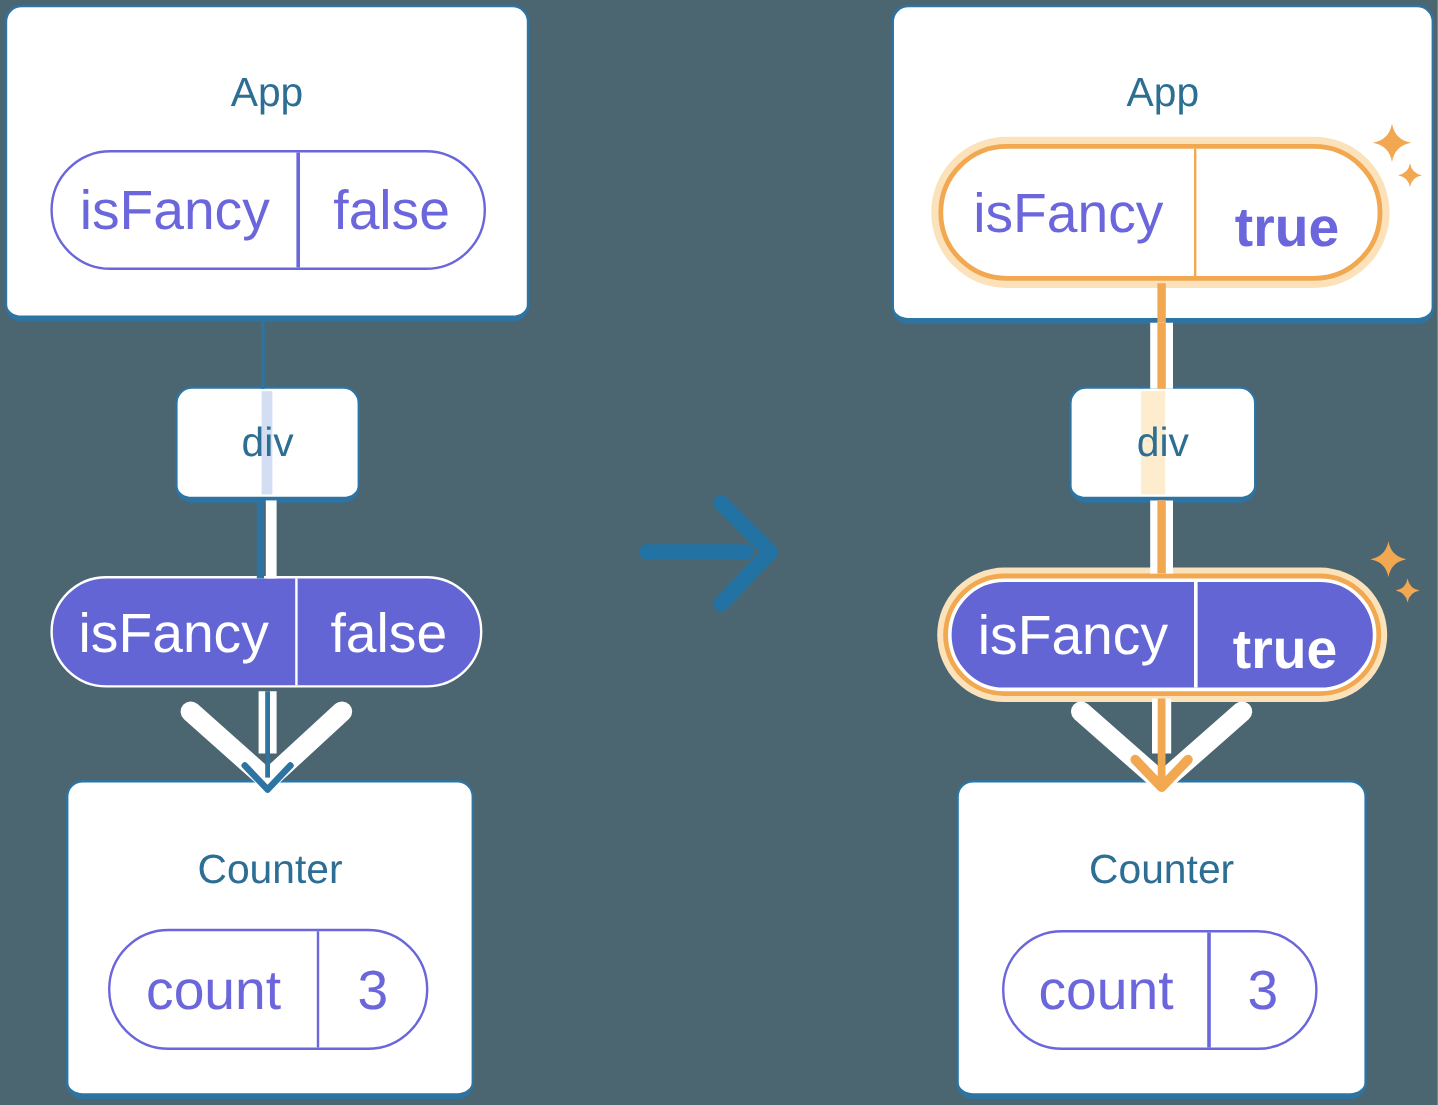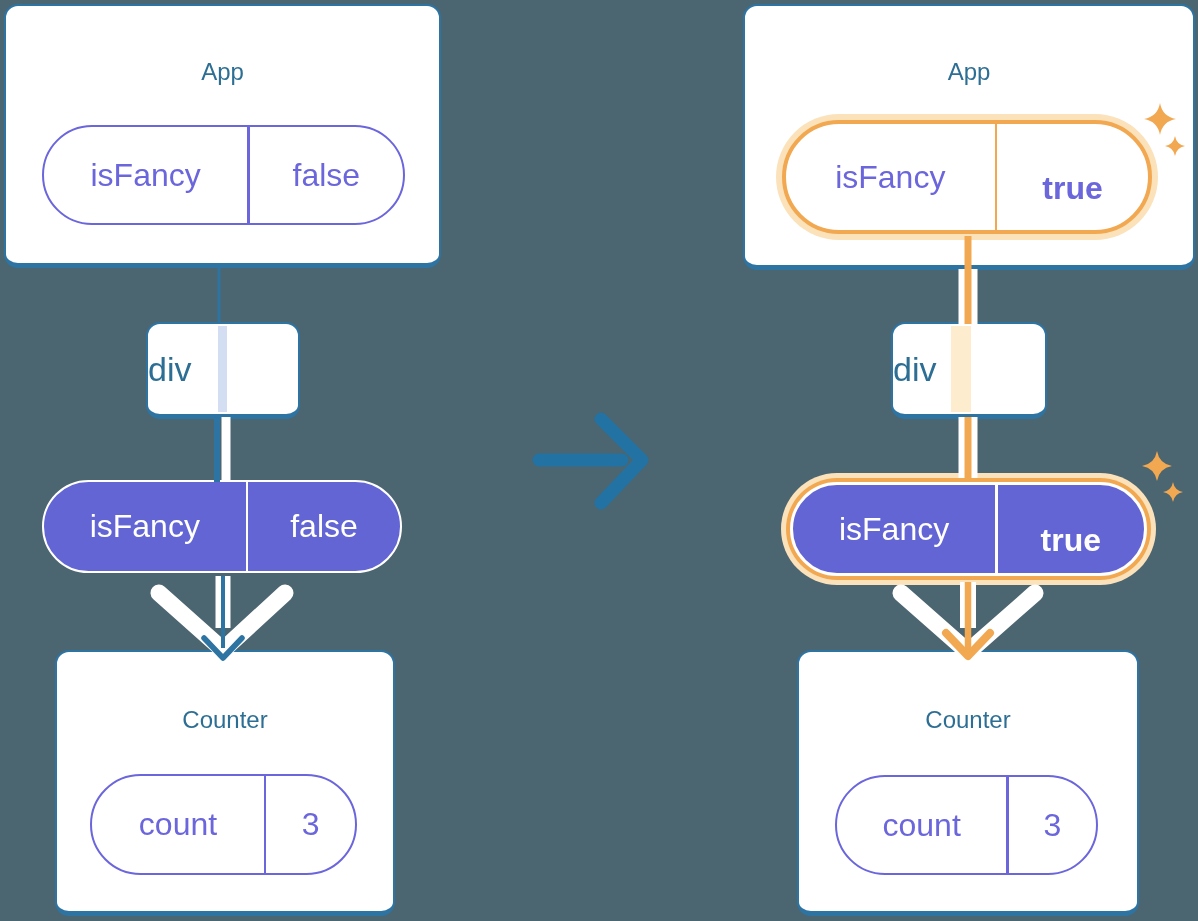--- a/index.html
+++ b/index.html
@@ -8,44 +8,44 @@
     background:#4b6571;
     font-family:"Liberation Sans", sans-serif;
   }
   .card{
     position:absolute;background:#ffffff;
     border:2.5px solid #2e74a3;border-bottom-width:5px;
     border-radius:14px;box-sizing:border-box;z-index:1;
   }
   .ctitle{
     position:absolute;left:0;right:0;text-align:center;
-    font-size:24px;color:#2d6f94;font-weight:400;z-index:2;
+    font-size:34px;color:#2d6f94;font-weight:400;z-index:2;
   }
   .pill{
     position:absolute;display:flex;align-items:stretch;
-    border-radius:999px;box-sizing:border-box;font-size:32px;z-index:2;
+    border-radius:999px;box-sizing:border-box;font-size:46px;z-index:2;
   }
   .pill .cell{display:flex;align-items:center;justify-content:center;min-width:0;}
   .pill .divider{width:2.5px;align-self:stretch;}
   .outline-pill{background:#ffffff;border:2.5px solid #6b66dc;color:#6b66dc;}
   .outline-pill .divider{background:#6b66dc;}
   .solid-pill{background:#6365d5;border:2.5px solid #ffffff;color:#ffffff;}
   .solid-pill .divider{background:#ffffff;}
   .fancy-outline{
     background:#ffffff;border:4px solid #f2a850;color:#6b66dc;
     box-shadow:0 0 0 6px #fbe2ba;
   }
   .fancy-outline .divider{background:#f2a850;width:2.5px;}
   .fancy-solid{
     background:#6365d5;border:3px solid #ffffff;color:#ffffff;
     box-shadow:0 0 0 4px #f2a850,0 0 0 9px #fbe2ba;
   }
   .fancy-solid .divider{background:#ffffff;}
   .bold{font-weight:700;margin-top:23px;}
-  .divcard{display:flex;align-items:center;
+  .divcard{display:flex;align-items:center;justify-content:center;
     font-size:34px;color:#2d6f94;}
   .vstripe{position:absolute;top:2px;bottom:2px;z-index:0;}
   .divlabel{position:relative;z-index:1;}
   svg.overlay{position:absolute;left:0;top:0;z-index:3;pointer-events:none;}
 </style>
 </head>
 <body>
 
 <div class="canvas">
 

